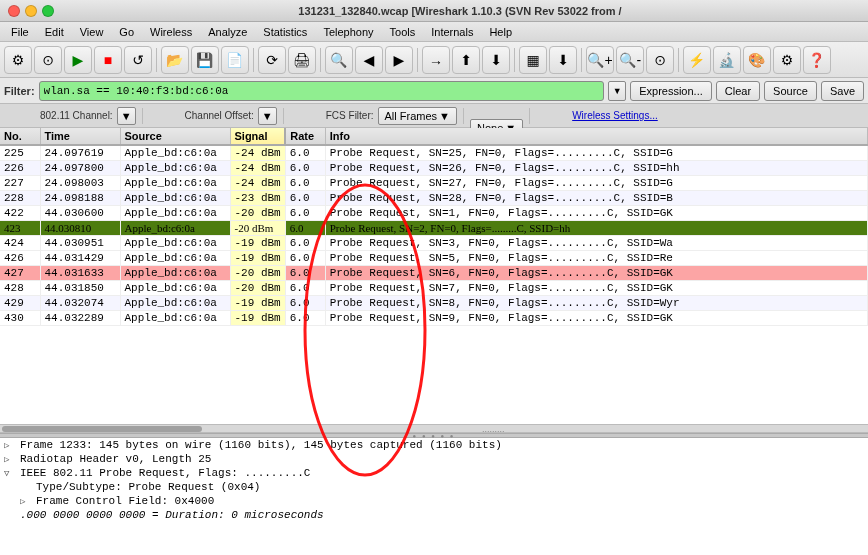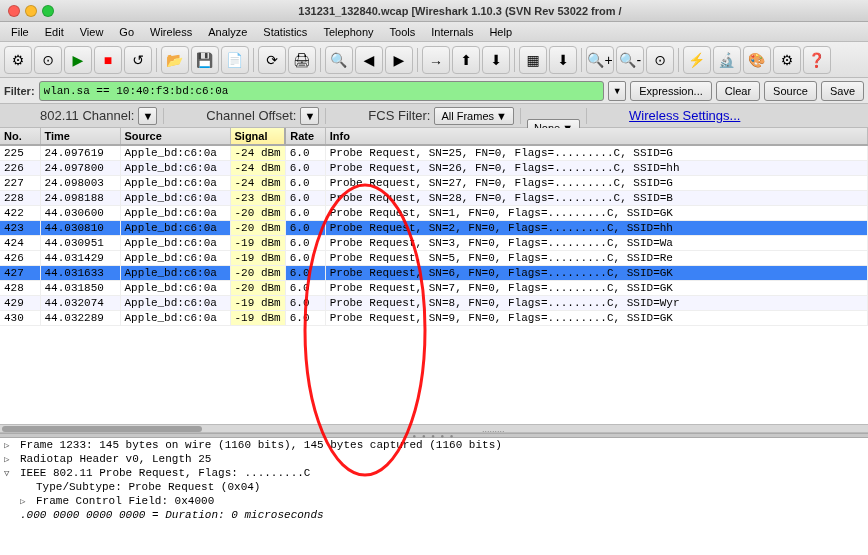--- a/index.html
+++ b/index.html
@@ -144,21 +144,21 @@
     .channel-bar {
       height: 24px;
       background: #d8d8d8;
       border-bottom: 1px solid #bbb;
       display: flex;
       align-items: center;
       padding: 0 4px;
       gap: 4px;
     }
     .channel-label {
-      font-size: 13px;
+      font-size: 10px;
       color: #333;
       padding-left: 36px;
     }
     .channel-dropdown {
       height: 18px;
       background: linear-gradient(to bottom, #f5f5f5, #e0e0e0);
       border: 1px solid #888;
       border-radius: 2px;
       font-size: 11px;
       padding: 0 3px;
@@ -433,21 +433,21 @@
       <td style="max-width:400px;overflow:hidden;">Probe Request, SN=28, FN=0, Flags=.........C, SSID=B</td>
     </tr>
           <tr style="background: rgb(255, 255, 255);">
       <td>422</td>
       <td>44.030600</td>
       <td>Apple_bd:c6:0a</td>
       <td style="background:#ffffc0;">-20 dBm</td>
       <td>6.0</td>
       <td style="max-width:400px;overflow:hidden;">Probe Request, SN=1, FN=0, Flags=.........C, SSID=GK</td>
     </tr>
-          <tr style="background: #3b82f6;">
+          <tr style="background: #4d7c0f; font-family: Liberation Serif, serif;">
       <td>423</td>
       <td>44.030810</td>
       <td>Apple_bd:c6:0a</td>
       <td style="background:#ffffc0;">-20 dBm</td>
       <td>6.0</td>
       <td style="max-width:400px;overflow:hidden;">Probe Request, SN=2, FN=0, Flags=.........C, SSID=hh</td>
     </tr>
           <tr style="background: rgb(255, 255, 255);">
       <td>424</td>
       <td>44.030951</td>
@@ -457,21 +457,21 @@
       <td style="max-width:400px;overflow:hidden;">Probe Request, SN=3, FN=0, Flags=.........C, SSID=Wa</td>
     </tr>
           <tr style="background: rgb(255, 255, 255);">
       <td>426</td>
       <td>44.031429</td>
       <td>Apple_bd:c6:0a</td>
       <td style="background:#ffffc0;">-19 dBm</td>
       <td>6.0</td>
       <td style="max-width:400px;overflow:hidden;">Probe Request, SN=5, FN=0, Flags=.........C, SSID=Re</td>
     </tr>
-          <tr style="background: #3b82f6;">
+          <tr style="background: #fca5a5;">
       <td>427</td>
       <td>44.031633</td>
       <td>Apple_bd:c6:0a</td>
       <td style="background:#ffffc0;">-20 dBm</td>
       <td>6.0</td>
       <td style="max-width:400px;overflow:hidden;">Probe Request, SN=6, FN=0, Flags=.........C, SSID=GK</td>
     </tr>
           <tr style="background: rgb(255, 255, 255);">
       <td>428</td>
       <td>44.031850</td>

